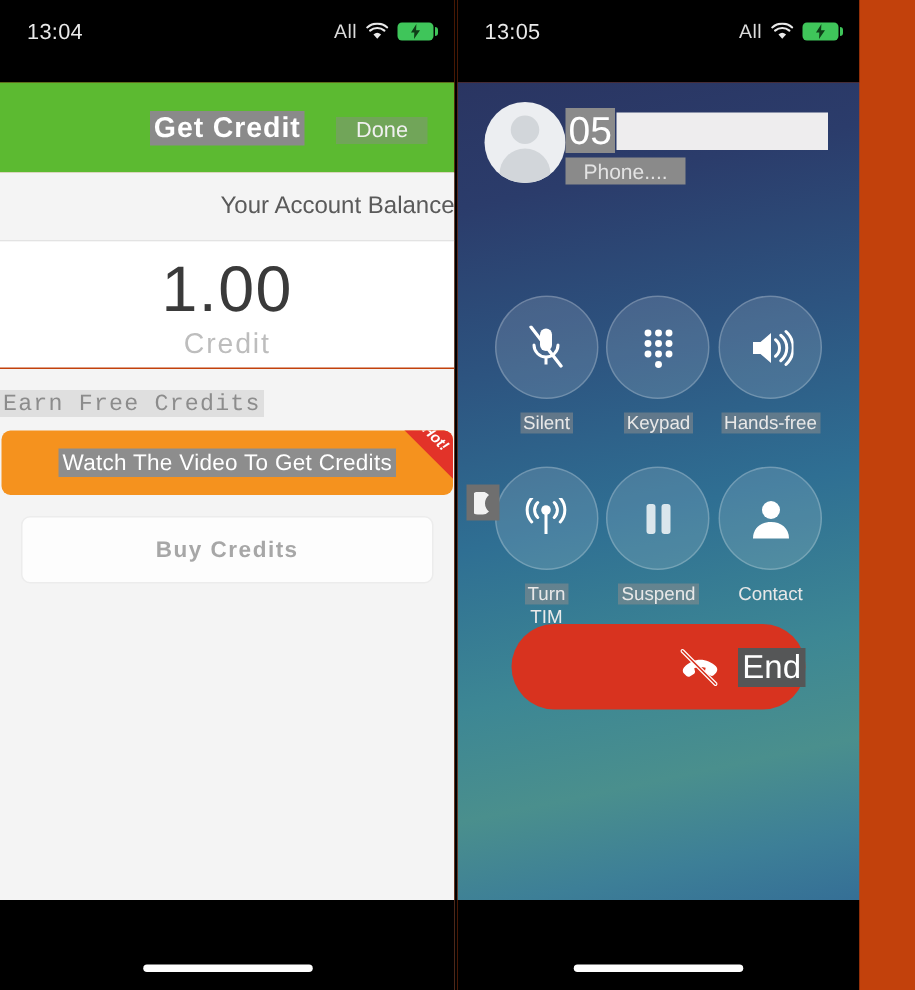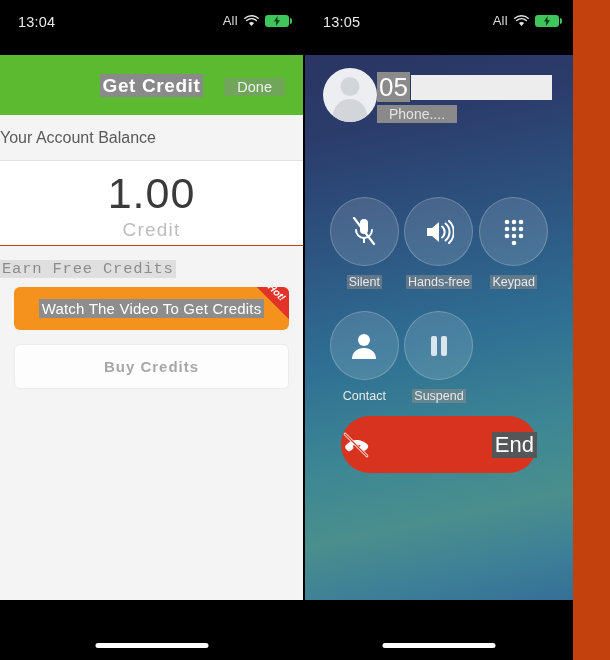--- a/index.html
+++ b/index.html
@@ -103,21 +103,21 @@
   .app-body {
     position: relative;
     height: 545px;
     background: #f4f4f4;
   }
   .bal-label-row {
     height: 45px;
     background: #f4f4f4;
     display: flex;
     align-items: center;
-    justify-content: flex-start;
+    justify-content: flex-end;
     border-bottom: 1px solid #e3e3e3;
   }
   .bal-label {
     font-size: 16px;
     color: #5a5a5a;
   }
   .bal-card {
     background: #ffffff;
     height: 84px;
     position: relative;
@@ -145,21 +145,21 @@
     color: #8c8c8c;
     padding-top: 14px;
     padding-bottom: 9px;
     letter-spacing: .8px;
     font-family: Liberation Mono, monospace;
   }
   .earn-title .hl2 { background: rgba(150,150,150,.22); padding: 0 2px; }
 
   .btn-video {
     position: relative;
-    margin: 0 14px;
+    margin: 0 1px;
     height: 43px;
     border-radius: 6px;
     background: #f5921e;
     overflow: hidden;
     display: flex;
     align-items: center;
     justify-content: center;
   }
   .btn-video-label {
     font-size: 15px;
@@ -319,21 +319,21 @@
   .btn-end {
     position: absolute;
     left: 36px;
     right: 36px;
     top: 361px;
     height: 57px;
     border-radius: 29px;
     background: #d8331f;
     display: flex;
     align-items: center;
-    justify-content: space-between;
+    justify-content: flex-end;
     gap: 11px;
   }
   .end-label {
     font-size: 22px;
     color: #ffffff;
     background: #555657;
     padding: 0 3px;
   }
 
   
@@ -468,32 +468,20 @@
         <div class="ctl">
           <div class="ctl-circle">
             <svg class="ctl-ic" width="26" height="30" viewBox="0 0 26 30">
               <rect x="9" y="2" width="8" height="15" rx="4" fill="#fff"></rect>
               <path d="M5 13a8 8 0 0 0 16 0" stroke="#fff" stroke-width="2" fill="none" stroke-linecap="round"></path>
               <rect x="12" y="21" width="2" height="5" fill="#fff"></rect>
               <line x1="3" y1="1" x2="23" y2="27" stroke="#fff" stroke-width="2.2" stroke-linecap="round"></line>
             </svg>
           </div>
           <div class="ctl-label hl4">Silent</div>
-        </div>
-
-        <div class="ctl">
-          <div class="ctl-circle">
-            <svg class="ctl-ic" width="30" height="26" viewBox="0 0 30 26">
-              <path d="M3 9h5l7-6v20l-7-6H3z" fill="#fff"></path>
-              <path d="M18 7.5a7 7 0 0 1 0 11" stroke="#fff" stroke-width="2" fill="none" stroke-linecap="round"></path>
-              <path d="M21.5 4.5a11 11 0 0 1 0 17" stroke="#fff" stroke-width="2" fill="none" stroke-linecap="round"></path>
-              <path d="M25 2a15 15 0 0 1 0 22" stroke="#fff" stroke-width="2" fill="none" stroke-linecap="round"></path>
-            </svg>
-          </div>
-          <div class="ctl-label hl4">Hands-free</div>
         </div>
 
         <div class="ctl">
           <div class="ctl-circle">
             <svg class="ctl-ic" width="26" height="30" viewBox="0 0 26 30">
               <g fill="#fff">
                 <circle cx="6" cy="5" r="2.3"></circle>
                   <circle cx="13" cy="5" r="2.3"></circle>
                   <circle cx="20" cy="5" r="2.3"></circle>
                 <circle cx="6" cy="12" r="2.3"></circle>
@@ -502,39 +490,70 @@
                 <circle cx="6" cy="19" r="2.3"></circle>
                   <circle cx="13" cy="19" r="2.3"></circle>
                   <circle cx="20" cy="19" r="2.3"></circle>
                 <circle cx="13" cy="26" r="2.3"></circle>
               </g>
             </svg>
           </div>
           <div class="ctl-label hl4">Keypad</div>
         </div>
 
+        <div class="ctl">
+          <div class="ctl-circle">
+            <svg class="ctl-ic" width="30" height="26" viewBox="0 0 30 26">
+              <path d="M3 9h5l7-6v20l-7-6H3z" fill="#fff"></path>
+              <path d="M18 7.5a7 7 0 0 1 0 11" stroke="#fff" stroke-width="2" fill="none" stroke-linecap="round"></path>
+              <path d="M21.5 4.5a11 11 0 0 1 0 17" stroke="#fff" stroke-width="2" fill="none" stroke-linecap="round"></path>
+              <path d="M25 2a15 15 0 0 1 0 22" stroke="#fff" stroke-width="2" fill="none" stroke-linecap="round"></path>
+            </svg>
+          </div>
+          <div class="ctl-label hl4">Hands-free</div>
+        </div>
+
+        <div class="ctl">
+          <div class="moon-badge">
+            <svg width="12" height="15" viewBox="0 0 12 15">
+                <path d="M10 13A7 7 0 0 1 10 2 8 8 0 1 0 10 13z" fill="#f2f2f2"></path>
+              </svg>
+          </div>
+          <div class="ctl-circle">
+            <svg class="ctl-ic" width="34" height="28" viewBox="0 0 34 28">
+              <circle cx="17" cy="8" r="3.2" fill="#fff"></circle>
+              <rect x="16" y="10" width="2" height="14" fill="#fff"></rect>
+              <path d="M11.5 13a7 7 0 0 1 0-10" stroke="#fff" stroke-width="2" fill="none" stroke-linecap="round"></path>
+              <path d="M7.5 16a12 12 0 0 1 0-16" stroke="#fff" stroke-width="2" fill="none" stroke-linecap="round"></path>
+              <path d="M22.5 13a7 7 0 0 0 0-10" stroke="#fff" stroke-width="2" fill="none" stroke-linecap="round"></path>
+              <path d="M26.5 16a12 12 0 0 0 0-16" stroke="#fff" stroke-width="2" fill="none" stroke-linecap="round"></path>
+            </svg>
+          </div>
+          <div class="ctl-label hl4">Turn</div>
+          <div class="ctl-sublabel">TIM</div>
+        </div>
+
+        <div class="ctl">
+          <div class="ctl-circle">
+            <svg class="ctl-ic" width="22" height="26" viewBox="0 0 22 26">
+              <rect x="3" y="3" width="6" height="20" rx="2" fill="#ffffff" opacity=".8"></rect>
+              <rect x="13" y="3" width="6" height="20" rx="2" fill="#ffffff" opacity=".8"></rect>
+            </svg>
+          </div>
+          <div class="ctl-label hl4">Suspend</div>
+        </div>
 
         <div class="ctl">
           <div class="ctl-circle">
             <svg class="ctl-ic" width="26" height="28" viewBox="0 0 26 28">
               <circle cx="13" cy="8" r="6" fill="#fff"></circle>
               <path d="M1 27c0-7 5.4-11 12-11s12 4 12 11z" fill="#fff"></path>
             </svg>
           </div>
           <div class="ctl-label">Contact</div>
-        </div>
-
-        <div class="ctl">
-          <div class="ctl-circle">
-            <svg class="ctl-ic" width="22" height="26" viewBox="0 0 22 26">
-              <rect x="3" y="3" width="6" height="20" rx="2" fill="#ffffff" opacity=".8"></rect>
-              <rect x="13" y="3" width="6" height="20" rx="2" fill="#ffffff" opacity=".8"></rect>
-            </svg>
-          </div>
-          <div class="ctl-label hl4">Suspend</div>
         </div>
 
       </div>
 
       <div class="btn-end">
         <svg width="30" height="26" viewBox="0 0 30 26">
           <g transform="rotate(133 15 14)">
             <path d="M6 7c0-1.6 1.3-3 3-3h2.2c.9 0 1.7.6 1.9 1.5l.7 2.8c.2.8-.1 1.6-.8 2l-1.6 1a13 13 0 0 0 5.4 5.4l1-1.6c.4-.7 1.2-1 2-.8l2.8.7c.9.2 1.5 1 1.5 1.9V19c0 1.7-1.4 3-3 3C11.2 22 6 14.8 6 7z" fill="#fff"></path>
           </g>
           <line x1="4" y1="2" x2="26" y2="24" stroke="#fff" stroke-width="2.6" stroke-linecap="round"></line>

